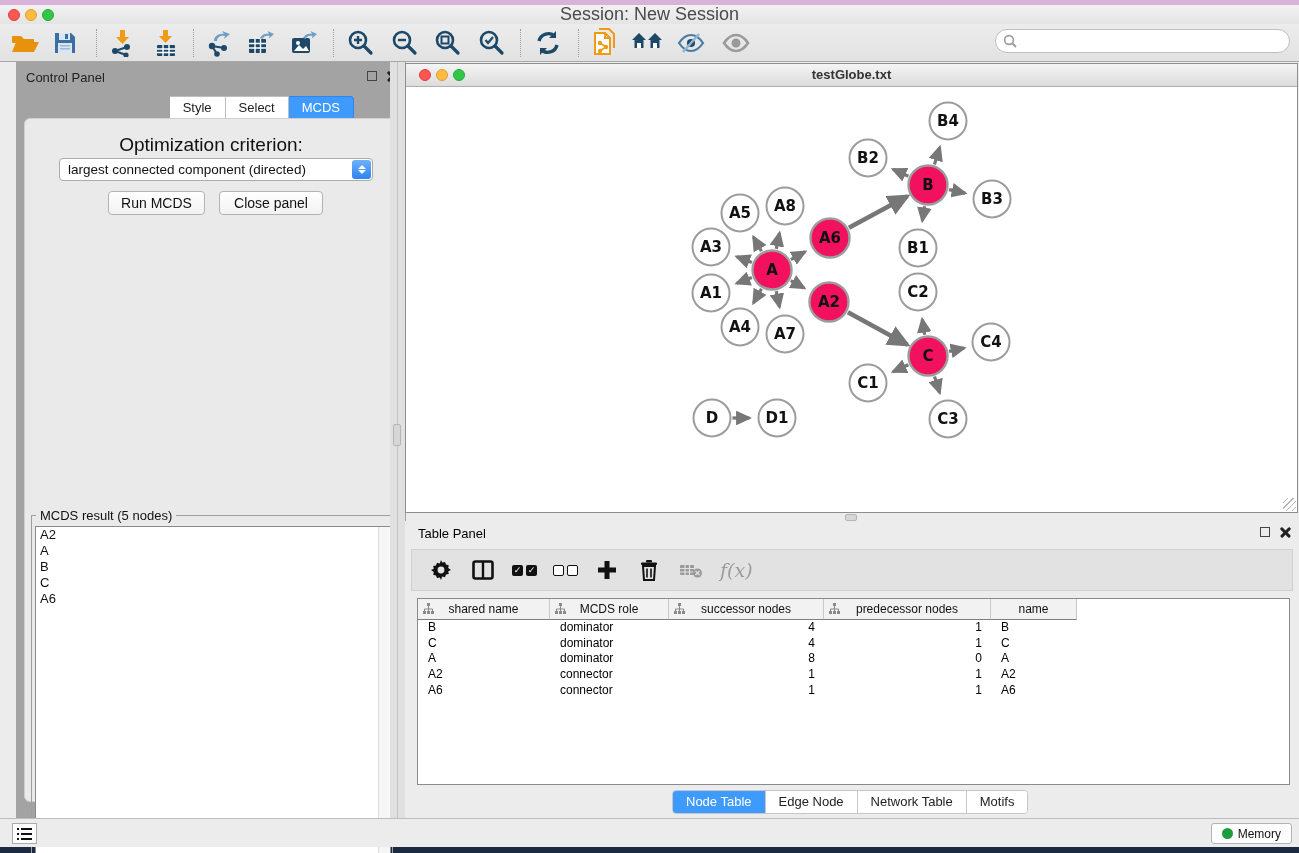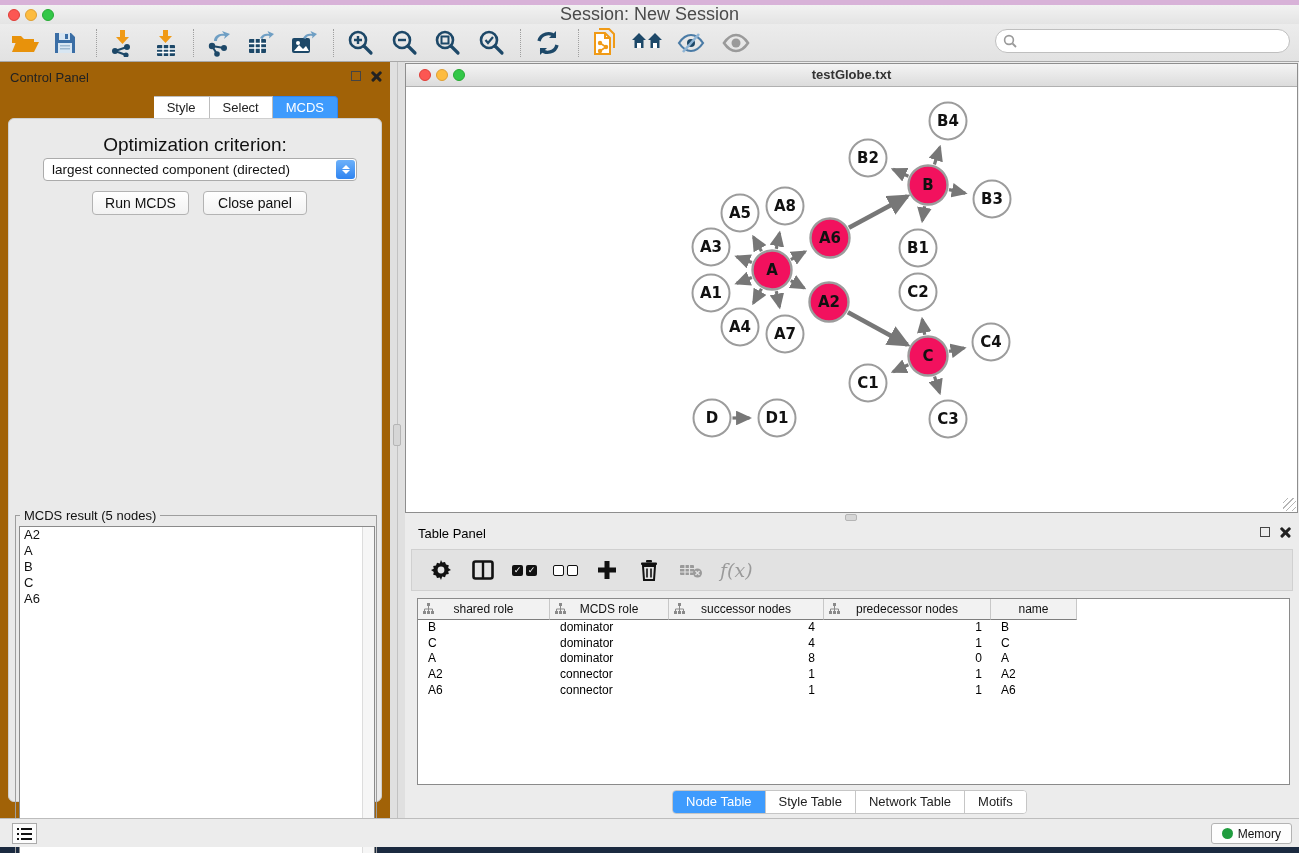--- a/index.html
+++ b/index.html
@@ -19,21 +19,21 @@
   #titlebar .title { width:100%; text-align:center; font-size:18px; color:#4a4a4a; line-height:19px; }
 
   
   #toolbar { left:0; top:24px; width:1299px; height:38px; background:linear-gradient(#ececec,#e2e2e2); border-bottom:1px solid #a8a8a8; }
   .tb-icon { position:absolute; top:3px; width:34px; height:32px; display:flex; align-items:center; justify-content:center; }
   .tb-sep { position:absolute; top:5px; width:0; height:28px; border-left:1px dotted #9f9f9f; }
   #search-wrap { position:absolute; left:995px; top:5px; width:295px; height:24px; background:#fff; border:1px solid #bfbfbf; border-radius:12px; display:flex; align-items:center; padding-left:7px; }
   #search-input { border:none; outline:none; flex:1; font-size:13px; background:transparent; margin-left:4px; }
 
   
-  #control-panel { left:0; top:62px; width:390px; height:756px; background:#a16207; }
+  #control-panel { left:16px; top:62px; width:390px; height:756px; background:#a3a3a3; }
   #cp-header { position:absolute; left:0; top:0; width:100%; height:28px; }
   #cp-title { position:absolute; left:10px; top:8px; font-size:13px; color:#222; }
   .panel-btns { position:absolute; right:8px; top:8px; display:flex; gap:10px; align-items:center; }
   .float-btn { width:10px; height:10px; border:1.6px solid #444; display:inline-block; }
   .close-btn { width:11px; height:11px; position:relative; display:inline-block; }
   .close-btn:before,.close-btn:after { content:""; position:absolute; left:-1px; top:4.5px; width:13px; height:2.6px; background:#222; border-radius:1px; }
   .close-btn:before { transform:rotate(45deg); } .close-btn:after { transform:rotate(-45deg); }
 
   #cp-tabs { position:absolute; left:78px; top:34px; display:flex; }
   .cp-tab { font-size:13px; color:#222; background:#fff; border:1px solid #bdbdbd; border-left:none; padding:3px 13px 4px; cursor:default; }
@@ -478,21 +478,21 @@
     <span id="fx-label">f(x)</span>
   </div>
   <div id="tp-table">
     <div id="tp-thead">
         <div class="th" style="width: 132px;"><svg class="col-icon" width="11" height="11" viewBox="0 0 11 11">
             <rect x="4" y="0" width="3" height="3" fill="#8a8a8a"></rect>
             <path d="M5.5 3v3M1.5 6v2M5.5 6v2M9.5 6v2M1.5 6h8" stroke="#8a8a8a" stroke-width="1" fill="none"></path>
             <rect x="0" y="8" width="3" height="3" fill="#8a8a8a"></rect>
             <rect x="4" y="8" width="3" height="3" fill="#8a8a8a"></rect>
             <rect x="8" y="8" width="3" height="3" fill="#8a8a8a"></rect>
-          </svg><span>shared role</span></div>
+          </svg><span>shared name</span></div>
         <div class="th" style="width: 119px;"><svg class="col-icon" width="11" height="11" viewBox="0 0 11 11">
             <rect x="4" y="0" width="3" height="3" fill="#8a8a8a"></rect>
             <path d="M5.5 3v3M1.5 6v2M5.5 6v2M9.5 6v2M1.5 6h8" stroke="#8a8a8a" stroke-width="1" fill="none"></path>
             <rect x="0" y="8" width="3" height="3" fill="#8a8a8a"></rect>
             <rect x="4" y="8" width="3" height="3" fill="#8a8a8a"></rect>
             <rect x="8" y="8" width="3" height="3" fill="#8a8a8a"></rect>
           </svg><span>MCDS role</span></div>
         <div class="th" style="width: 155px;"><svg class="col-icon" width="11" height="11" viewBox="0 0 11 11">
             <rect x="4" y="0" width="3" height="3" fill="#8a8a8a"></rect>
             <path d="M5.5 3v3M1.5 6v2M5.5 6v2M9.5 6v2M1.5 6h8" stroke="#8a8a8a" stroke-width="1" fill="none"></path>
@@ -542,21 +542,21 @@
           <div class="td left" style="width: 132px;">A6</div>
           <div class="td left" style="width: 119px;">connector</div>
           <div class="td right" style="width: 155px;">1</div>
           <div class="td right" style="width: 167px;">1</div>
           <div class="td left" style="width: 86px;">A6</div>
         </div>
       </div>
   </div>
   <div id="tp-tabs">
       <div class="tp-tab active">Node Table</div>
-      <div class="tp-tab">Style Table</div>
+      <div class="tp-tab">Edge Node</div>
       <div class="tp-tab">Network Table</div>
       <div class="tp-tab">Motifs</div>
     </div>
 </div>
 
 <div id="statusbar" class="abs">
   <span id="list-btn">
     <svg width="15" height="12" viewBox="0 0 15 12">
         <rect x="0" y="0" width="2" height="2" fill="#111"></rect>
         <rect x="4" y="0" width="11" height="2" fill="#111"></rect>

